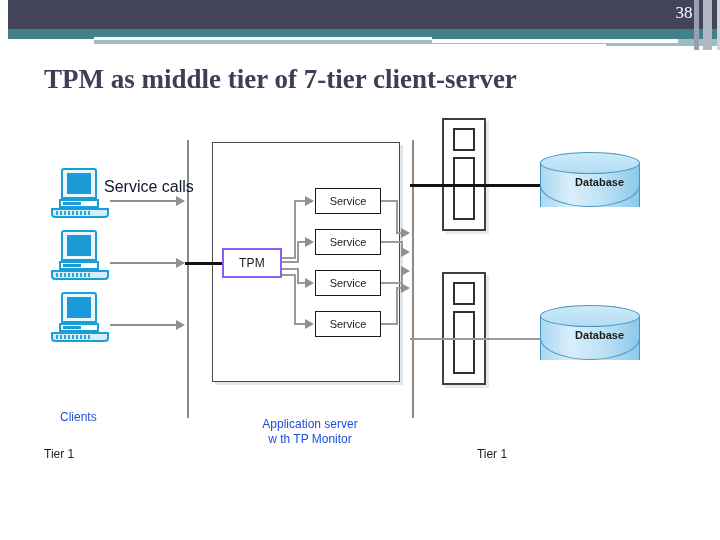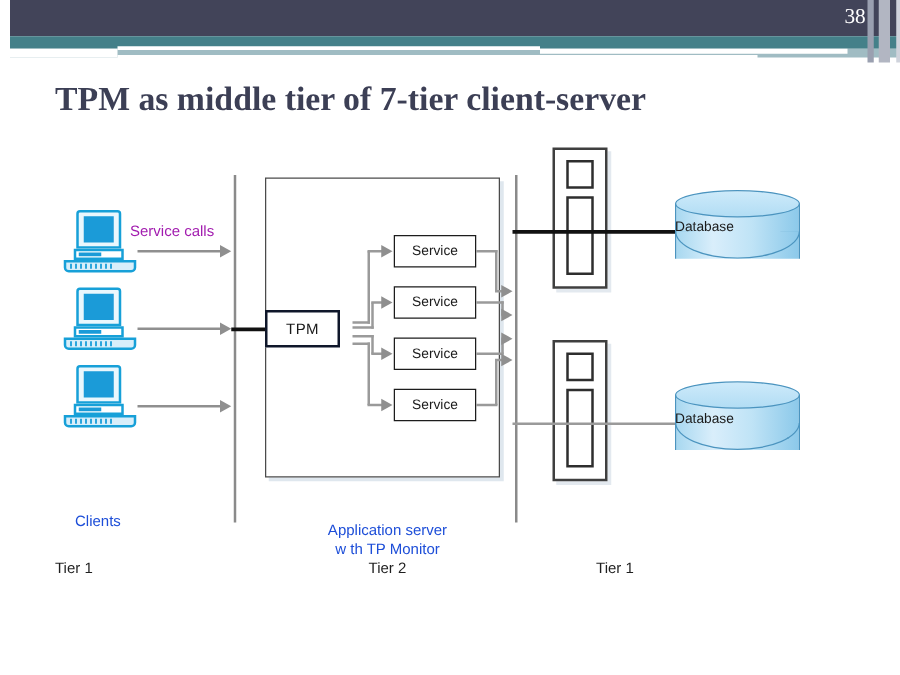--- a/index.html
+++ b/index.html
@@ -133,23 +133,23 @@
   #app-server-box {
     left: 212px; top: 42px;
     width: 186px; height: 238px;
     border: 1.5px solid #4b4b4b;
     background: #ffffff;
     box-shadow: 3px 3px 0 0 #dfe7ee;
   }
 
   
   #tpm-box {
-    left: 212px; top: 148px;
+    left: 222px; top: 148px;
     width: 60px; height: 30px;
-    border: 2px solid #0f172a;
+    border: 2px solid #8b5cf6;
     background: #ffffff;
     box-sizing: border-box;
     display: flex;
     align-items: center;
     justify-content: center;
     font-size: 12px;
     color: #1a1a1a;
     letter-spacing: 0.3px;
   }
 
@@ -288,29 +288,30 @@
     width: 100px; height: 22px;
     border: 1.5px solid #4b94bf;
     border-radius: 50px / 11px;
     background: linear-gradient(to bottom, #cdeafa, #b2ddf4);
     box-sizing: border-box;
   }
   .db-label {
     position: absolute;
     left: 0; top: 24px;
     width: 84px;
-    text-align: left;
+    text-align: right;
     font-size: 11px;
     color: #1a1a1a;
+    font-weight: bold;
   }
 
   
   .diagram-note {
-    font-size: 12px;
-    color: #a21caf;
+    font-size: 16px;
+    color: #0f172a;
     white-space: nowrap;
   }
   #label-service-calls { left: 104px; top: 78px; }
 
   .tier-caption {
     font-size: 12px;
     color: #1d4ed8;
     text-align: center;
     line-height: 15px;
     white-space: pre-line;
@@ -468,16 +469,15 @@
     <div class="db-bottom"></div>
     <div class="db-top"></div>
     <div class="db-label">Database</div>
   </div>
 
   <div class="tier-caption" id="caption-tier-1">Clients</div>
   <div class="tier-caption" id="caption-tier-2">Application server
 w th TP Monitor</div>
 
   <div class="tier-name" id="tiername-1">Tier 1</div>
-  <div class="tier-name" id="tiername-2">Tier 2</div>
   <div class="tier-name" id="tiername-3">Tier 1</div>
 
 </div>
 
 </body></html>

